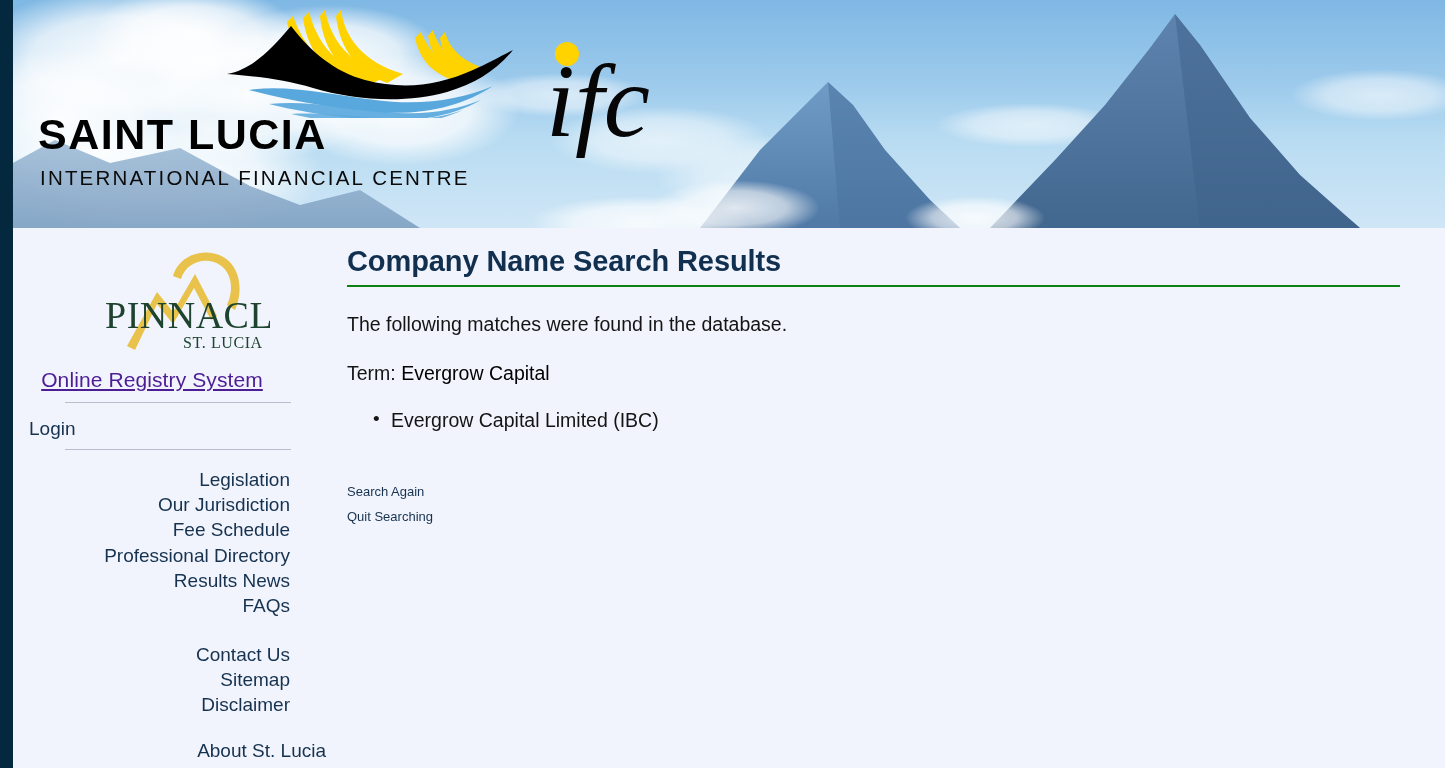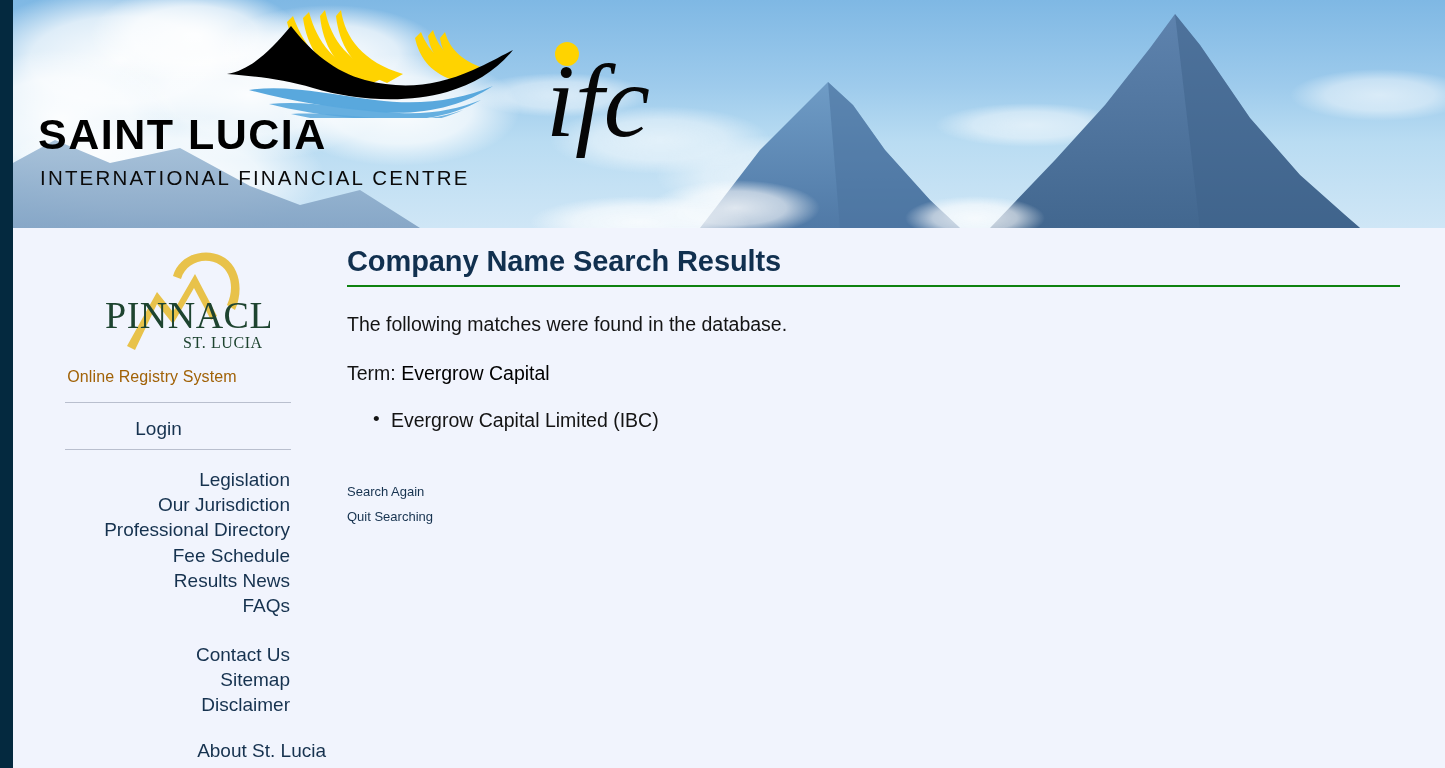--- a/index.html
+++ b/index.html
@@ -126,41 +126,42 @@
     top: 14px;
     width: 175px;
     height: 112px;
   }
   .ors-label {
     position: absolute;
     left: 0;
     top: 140px;
     width: 278px;
     text-align: center;
-    font-size: 16px;
-    color: #a16207;
+    font-size: 21px;
+    color: #4c1d95;
     letter-spacing: 0.1px;
+    text-decoration: underline;
   }
   .side-hr {
     position: absolute;
     left: 52px;
     width: 226px;
     height: 1px;
     background: #b9bfce;
     border: 0;
   }
   .hr-1 { top: 174px; }
   .hr-2 { top: 221px; }
   .login-row {
     position: absolute;
-    left: 7px;
+    left: 16px;
     top: 188px;
     width: 278px;
     padding-right: 1px;
-    text-align: center;
+    text-align: left;
     font-size: 19px;
     color: #16324f;
     box-sizing: border-box;
   }
   .nav-group {
     position: absolute;
     left: 0;
     width: 278px;
     padding-right: 1px;
     text-align: right;
@@ -369,22 +370,22 @@
 
       <div class="login-row">
         <span class="nav-item">Login</span>
       </div>
 
       <div class="side-hr hr-2"></div>
 
       <div class="nav-group nav-group-1">
         <a class="nav-item">Legislation</a>
         <a class="nav-item">Our Jurisdiction</a>
+        <a class="nav-item">Fee Schedule</a>
         <a class="nav-item">Professional Directory</a>
-        <a class="nav-item">Fee Schedule</a>
         <a class="nav-item">Results News</a>
         <a class="nav-item">FAQs</a>
       </div>
 
       <div class="nav-group nav-group-2">
         <a class="nav-item">Contact Us</a>
         <a class="nav-item">Sitemap</a>
         <a class="nav-item">Disclaimer</a>
       </div>
 

